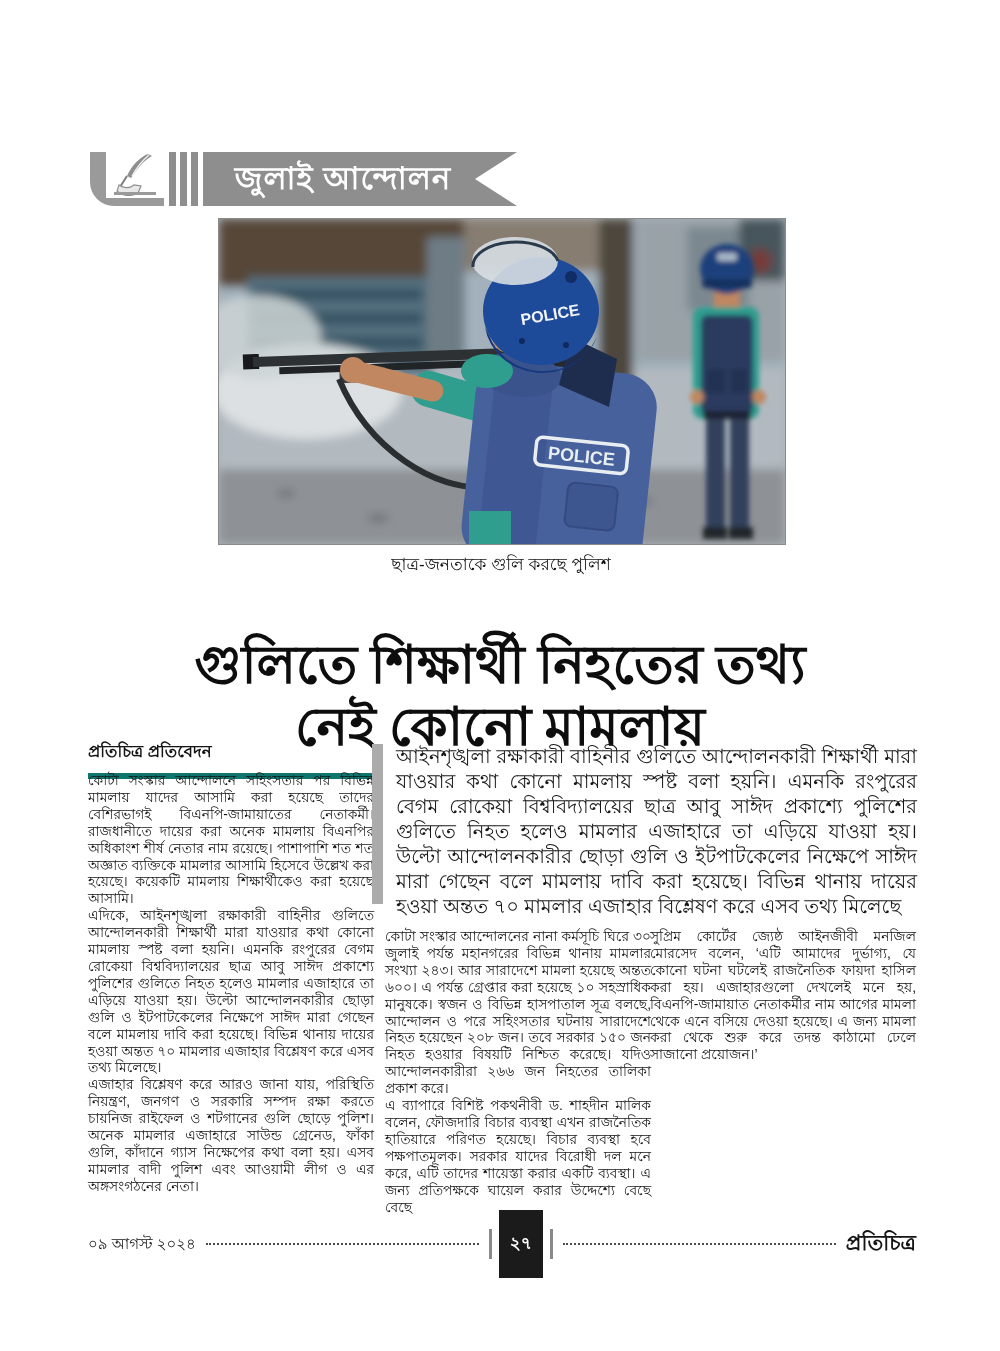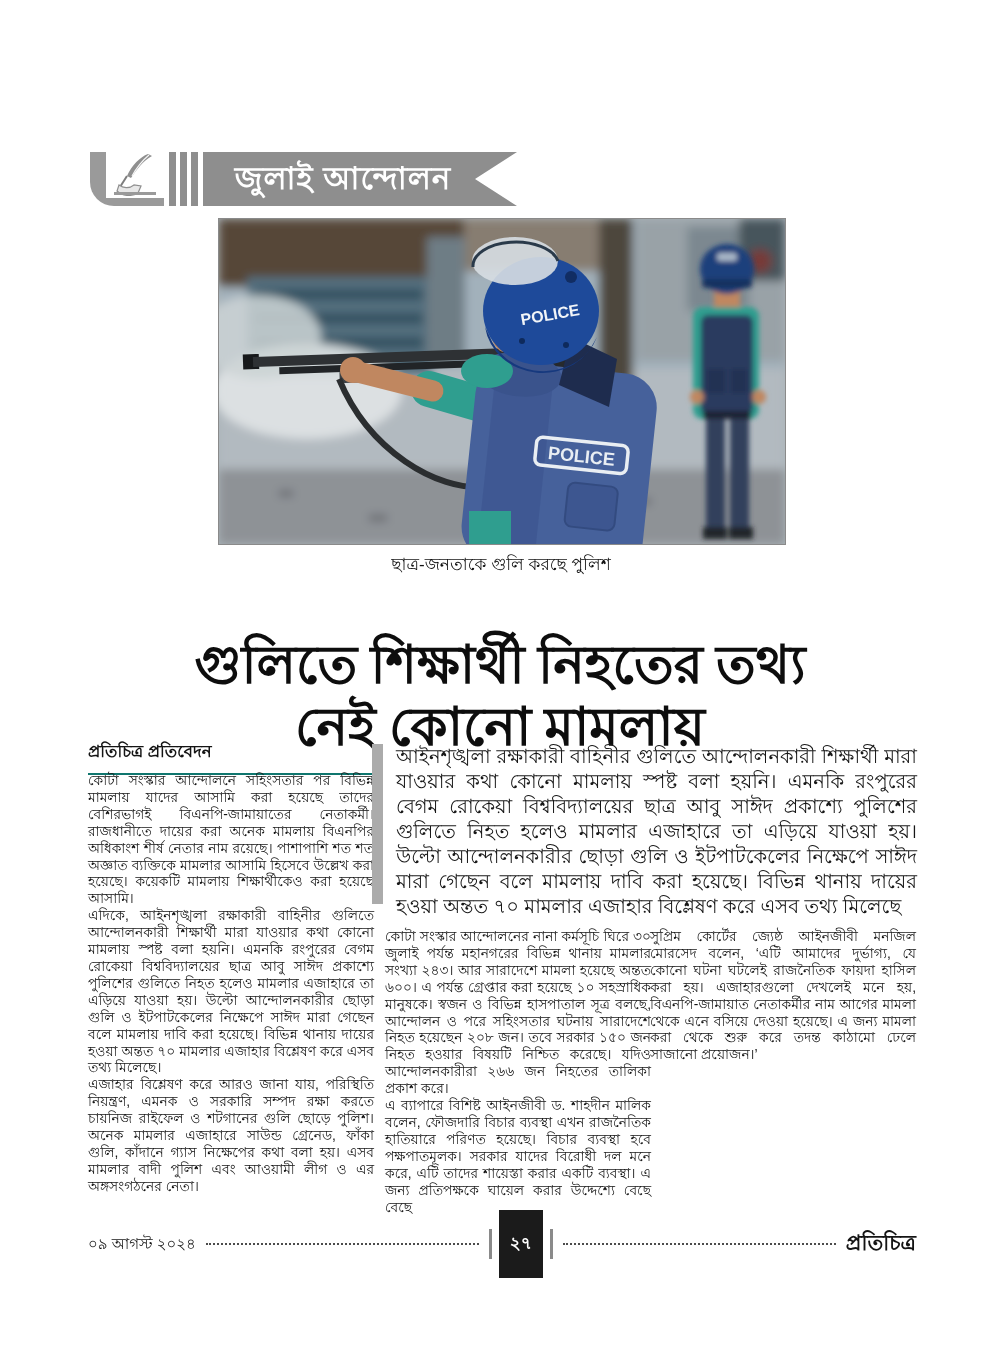--- a/index.html
+++ b/index.html
@@ -22,21 +22,21 @@
   
   .photo-frame{position:absolute;left:218px;top:218px;width:566px;height:325px;
     border:1px solid #8a8a8a;background:#aab3b8;}
   .photo-caption{position:absolute;left:218px;top:551px;width:566px;text-align:center;
     font-size:17px;color:#111;}
   
   .headline{position:absolute;left:0;top:600px;width:1000px;text-align:center;
     font-family:"Liberation Serif",serif;font-weight:700;font-size:53px;line-height:62px;color:#0d0d0d;margin-top:34px;}
   
   .byline{position:absolute;left:88px;top:739px;width:286px;font-size:16.5px;font-weight:700;
-    padding-bottom:7px;border-bottom:2px solid #0f766e;box-sizing:border-box;}
+    padding-bottom:7px;border-bottom:6px solid #0f766e;box-sizing:border-box;}
   .col{font-size:13.8px;line-height:16.9px;text-align:justify;}
   .col p{margin:0;}
   .col-left{position:absolute;left:88px;top:773px;width:286px;}
   .lead-wrap{position:absolute;left:372px;top:744px;width:545px;display:flex;}
   .lead-bar{flex:none;width:11px;height:160px;background:#ababab;margin-right:13px;}
   .lead-text{font-size:19.5px;line-height:25px;text-align:justify;color:#161616;}
   .col-mid{position:absolute;left:378px;top:929px;width:266px;margin-left:7px;}
   .col-right{position:absolute;left:650px;top:929px;width:266px;}
   
   .footer{position:absolute;left:88px;top:1206px;width:828px;height:34px;
@@ -164,31 +164,31 @@
 <div class="headline">
   <div>গুলিতে শিক্ষার্থী নিহতের তথ্য</div>
   <div>নেই কোনো মামলায়</div>
 </div>
 
 <div class="byline">প্রতিচিত্র প্রতিবেদন</div>
 
 <div class="col col-left">
   <p>কোটা সংস্কার আন্দোলনে সহিংসতার পর বিভিন্ন মামলায় যাদের আসামি করা হয়েছে তাদের বেশিরভাগই বিএনপি-জামায়াতের নেতাকর্মী। রাজধানীতে দায়ের করা অনেক মামলায় বিএনপির অধিকাংশ শীর্ষ নেতার নাম রয়েছে। পাশাপাশি শত শত অজ্ঞাত ব্যক্তিকে মামলার আসামি হিসেবে উল্লেখ করা হয়েছে। কয়েকটি মামলায় শিক্ষার্থীকেও করা হয়েছে আসামি।</p>
   <p>এদিকে, আইনশৃঙ্খলা রক্ষাকারী বাহিনীর গুলিতে আন্দোলনকারী শিক্ষার্থী মারা যাওয়ার কথা কোনো মামলায় স্পষ্ট বলা হয়নি। এমনকি রংপুরের বেগম রোকেয়া বিশ্ববিদ্যালয়ের ছাত্র আবু সাঈদ প্রকাশ্যে পুলিশের গুলিতে নিহত হলেও মামলার এজাহারে তা এড়িয়ে যাওয়া হয়। উল্টো আন্দোলনকারীর ছোড়া গুলি ও ইটপাটকেলের নিক্ষেপে সাঈদ মারা গেছেন বলে মামলায় দাবি করা হয়েছে। বিভিন্ন থানায় দায়ের হওয়া অন্তত ৭০ মামলার এজাহার বিশ্লেষণ করে এসব তথ্য মিলেছে।</p>
-  <p>এজাহার বিশ্লেষণ করে আরও জানা যায়, পরিস্থিতি নিয়ন্ত্রণ, এমনক ও সরকারি সম্পদ রক্ষা করতে চায়নিজ রাইফেল ও শটগানের গুলি ছোড়ে পুলিশ। অনেক মামলার এজাহারে সাউন্ড গ্রেনেড, ফাঁকা গুলি, কাঁদানে গ্যাস নিক্ষেপের কথা বলা হয়। এসব মামলার বাদী পুলিশ এবং আওয়ামী লীগ ও এর অঙ্গসংগঠনের নেতা।</p>
+  <p>এজাহার বিশ্লেষণ করে আরও জানা যায়, পরিস্থিতি নিয়ন্ত্রণ, জনগণ ও সরকারি সম্পদ রক্ষা করতে চায়নিজ রাইফেল ও শটগানের গুলি ছোড়ে পুলিশ। অনেক মামলার এজাহারে সাউন্ড গ্রেনেড, ফাঁকা গুলি, কাঁদানে গ্যাস নিক্ষেপের কথা বলা হয়। এসব মামলার বাদী পুলিশ এবং আওয়ামী লীগ ও এর অঙ্গসংগঠনের নেতা।</p>
 </div>
 
 <div class="lead-wrap">
   <div class="lead-bar"></div>
   <div class="lead-text">আইনশৃঙ্খলা রক্ষাকারী বাহিনীর গুলিতে আন্দোলনকারী শিক্ষার্থী মারা যাওয়ার কথা কোনো মামলায় স্পষ্ট বলা হয়নি। এমনকি রংপুরের বেগম রোকেয়া বিশ্ববিদ্যালয়ের ছাত্র আবু সাঈদ প্রকাশ্যে পুলিশের গুলিতে নিহত হলেও মামলার এজাহারে তা এড়িয়ে যাওয়া হয়। উল্টো আন্দোলনকারীর ছোড়া গুলি ও ইটপাটকেলের নিক্ষেপে সাঈদ মারা গেছেন বলে মামলায় দাবি করা হয়েছে। বিভিন্ন থানায় দায়ের হওয়া অন্তত ৭০ মামলার এজাহার বিশ্লেষণ করে এসব তথ্য মিলেছে</div>
 </div>
 
 <div class="col col-mid">
   <p>কোটা সংস্কার আন্দোলনের নানা কর্মসূচি ঘিরে ৩০ জুলাই পর্যন্ত মহানগরের বিভিন্ন থানায় মামলার সংখ্যা ২৪৩। আর সারাদেশে মামলা হয়েছে অন্তত ৬০০। এ পর্যন্ত গ্রেপ্তার করা হয়েছে ১০ সহস্রাধিক মানুষকে। স্বজন ও বিভিন্ন হাসপাতাল সূত্র বলছে, আন্দোলন ও পরে সহিংসতার ঘটনায় সারাদেশে নিহত হয়েছেন ২০৮ জন। তবে সরকার ১৫০ জন নিহত হওয়ার বিষয়টি নিশ্চিত করেছে। যদিও আন্দোলনকারীরা ২৬৬ জন নিহতের তালিকা প্রকাশ করে।</p>
-  <p>এ ব্যাপারে বিশিষ্ট আইনজীবী ড. শাহদীন মালিক বলেন, ফৌজদারি বিচার ব্যবস্থা এখন রাজনৈতিক হাতিয়ারে পরিণত হয়েছে। বিচার ব্যবস্থা হবে পক্ষপাতমূলক। সরকার যাদের বিরোধী দল মনে করে, এটি তাদের শায়েস্তা করার একটি ব্যবস্থা। এ জন্য প্রতিপক্ষকে ঘায়েল করার উদ্দেশ্যে বেছে বেছে</p>
+  <p>এ ব্যাপারে বিশিষ্ট পকথনীবী ড. শাহদীন মালিক বলেন, ফৌজদারি বিচার ব্যবস্থা এখন রাজনৈতিক হাতিয়ারে পরিণত হয়েছে। বিচার ব্যবস্থা হবে পক্ষপাতমূলক। সরকার যাদের বিরোধী দল মনে করে, এটি তাদের শায়েস্তা করার একটি ব্যবস্থা। এ জন্য প্রতিপক্ষকে ঘায়েল করার উদ্দেশ্যে বেছে বেছে</p>
 </div>
 
 <div class="col col-right">
   <p>সুপ্রিম কোর্টের জ্যেষ্ঠ আইনজীবী মনজিল মোরসেদ বলেন, ‘এটি আমাদের দুর্ভাগ্য, যে কোনো ঘটনা ঘটলেই রাজনৈতিক ফায়দা হাসিল করা হয়। এজাহারগুলো দেখলেই মনে হয়, বিএনপি-জামায়াত নেতাকর্মীর নাম আগের মামলা থেকে এনে বসিয়ে দেওয়া হয়েছে। এ জন্য মামলা করা থেকে শুরু করে তদন্ত কাঠামো ঢেলে সাজানো প্রয়োজন।’</p>
 </div>
 
 <div class="footer">
   <span class="footer-date">০৯ আগস্ট ২০২৪</span>
   <span class="leader"></span>
   <span class="vrule"></span>

